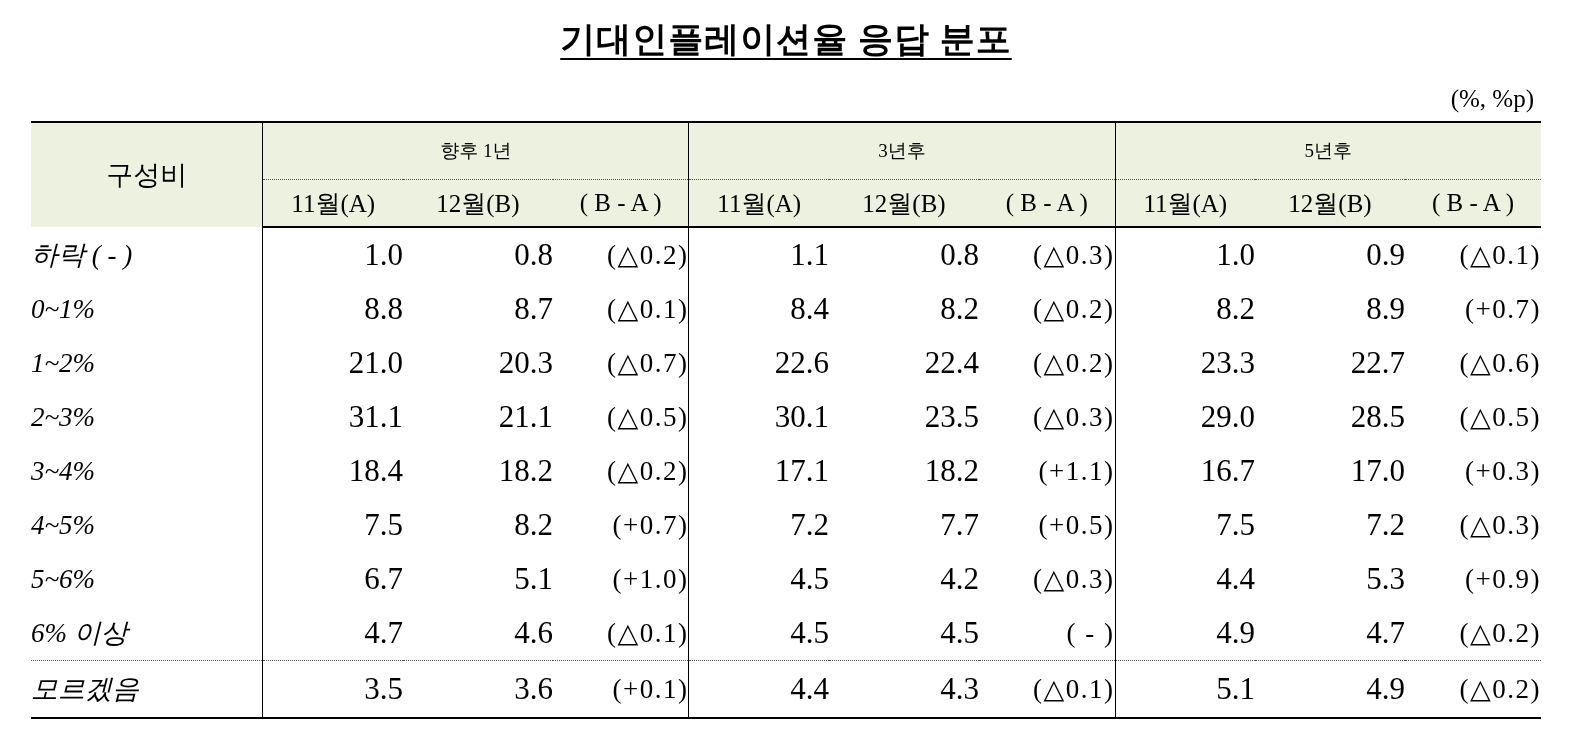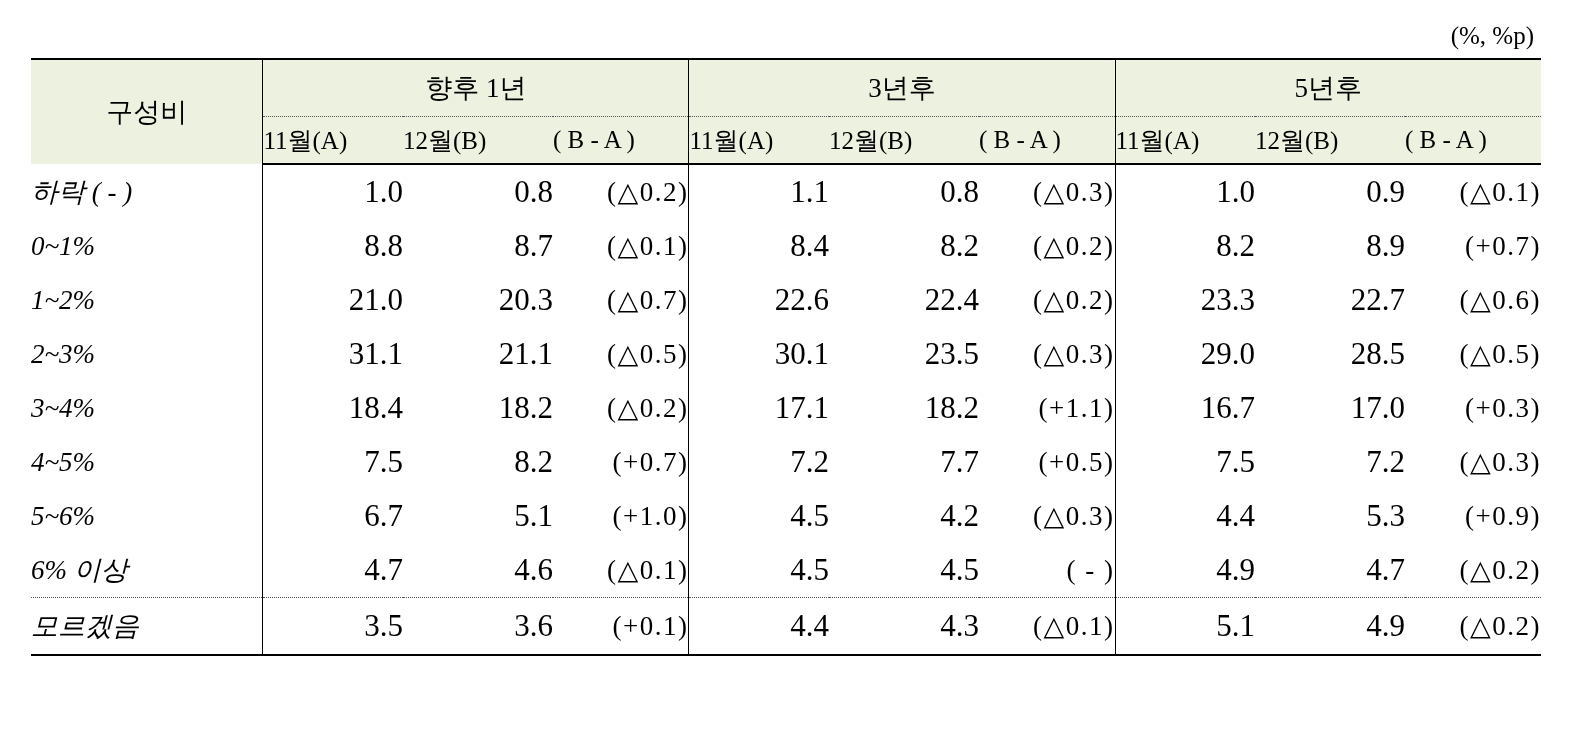--- a/index.html
+++ b/index.html
@@ -57,25 +57,25 @@
     border-bottom: 2.5px solid #000;
   }
   .dotted-bot {
     border-bottom: 1.5px dotted #555;
   }
   .vline-l {
     border-left: 1.5px solid #000;
   }
   .grp-head {
     text-align: center;
-    font-size: 27px;
+    font-size: 19px;
     height: 56px;
   }
   .sub-head {
-    text-align: left;
+    text-align: center;
     font-size: 25px;
     height: 46px;
     white-space: nowrap;
   }
   .rowlabel-cell {
     text-align: left;
     font-size: 27px;
     padding-left: 40px;
     height: 54px;
     white-space: nowrap;
@@ -107,20 +107,21 @@
   .last-row .num,
   .last-row .diff {
     height: 56px;
   }
 </style>
 </head>
 <body>
 
 <div class="page">
 
+  <div class="title">기대인플레이션율 응답 분포</div>
 
   <div class="unit-row">(%, %p)</div>
 
   <table class="dist">
     <colgroup>
       <col class="col-label">
       <col class="col-a">
         <col class="col-b">
         <col class="col-d">
       <col class="col-a">

